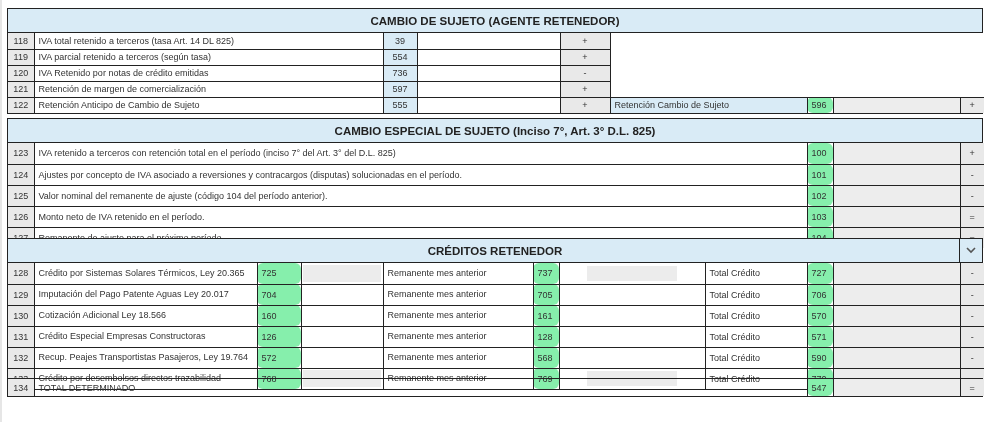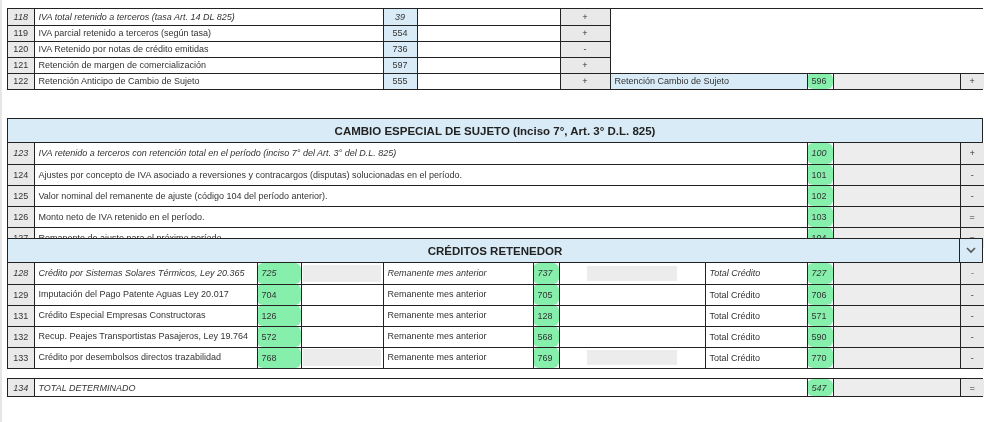--- a/index.html
+++ b/index.html
@@ -12,21 +12,21 @@
     .section { position: absolute; left: 7px; width: 976px; border: 1px solid #222; }
     .sec-header {
       height: 24px; background: #d9ebf6; border-bottom: 1px solid #222;
       font-weight: bold; font-size: 11.5px; color: #222; display: flex; align-items: center;
       justify-content: center; position: relative;
     }
     .chev { position: absolute; right: 0; top: 0; width: 23px; height: 23px; border-left: 1px solid #222;
       display: flex; align-items: center; justify-content: center; color: #555; font-size: 10px; }
     table { border-collapse: collapse; width: 100%; table-layout: fixed; }
     td { border: 1px solid #222; padding: 0 4px; white-space: nowrap; overflow: hidden; vertical-align: middle; }
-    tr:first-child td { border-top: none; font-style: italic; }
+    tr:first-child td { border-top: none; }
     tr td:first-child { border-left: none; }
     tr td:last-child { border-right: none; }
     tr:last-child td { border-bottom: none; }
     .num { background: #e9e9e9; text-align: center; padding: 0; }
     .code { background: #86efac; border-radius: 6px; }
     .code-c { background: #d9ebf6; text-align: center; padding: 0; }
     .inp { background: #ffffff; }
     .inp-g { background: #ededed; }
     .sign { background: #e9e9e9; text-align: center; padding: 0; }
     .blank { background: #ffffff; border-right: none; }
@@ -38,20 +38,21 @@
     .graybox { display: block; margin: 0 auto; width: 90px; height: 15px; background: #ececec; }
     .graybox-left { display: block; width: 78px; height: 17px; background: #ececec; margin-left: -3px; }
     .s4 tr { height: 17px; }
   </style>
 </head>
 <body>
 
 <div class="leftbar"></div>
 
 <div class="section s1" style="top:8px;">
+  <div class="sec-header">CAMBIO DE SUJETO (AGENTE RETENEDOR)</div>
   <table>
     <colgroup>
       <col style="width:26px">
         <col style="width:349px">
         <col style="width:34px">
         <col style="width:143px">
         <col style="width:50px">
       <col style="width:197px">
         <col style="width:26px">
         <col style="width:127px">
@@ -200,20 +201,33 @@
       <td class="inp"></td>
       <td class="desc">Remanente mes anterior</td>
       <td class="code">705</td>
       <td class="inp"></td>
       <td>Total Crédito</td>
       <td class="code">706</td>
       <td class="inp-g"></td>
       <td class="sign">-</td>
     </tr>
     <tr>
+      <td class="num">130</td>
+      <td class="desc">Cotización Adicional Ley 18.566</td>
+      <td class="code">160</td>
+      <td class="inp"></td>
+      <td class="desc">Remanente mes anterior</td>
+      <td class="code">161</td>
+      <td class="inp"></td>
+      <td>Total Crédito</td>
+      <td class="code">570</td>
+      <td class="inp-g"></td>
+      <td class="sign">-</td>
+    </tr>
+    <tr>
       <td class="num">131</td>
       <td class="desc">Crédito Especial Empresas Constructoras</td>
       <td class="code">126</td>
       <td class="inp"></td>
       <td class="desc">Remanente mes anterior</td>
       <td class="code">128</td>
       <td class="inp"></td>
       <td>Total Crédito</td>
       <td class="code">571</td>
       <td class="inp-g"></td>

